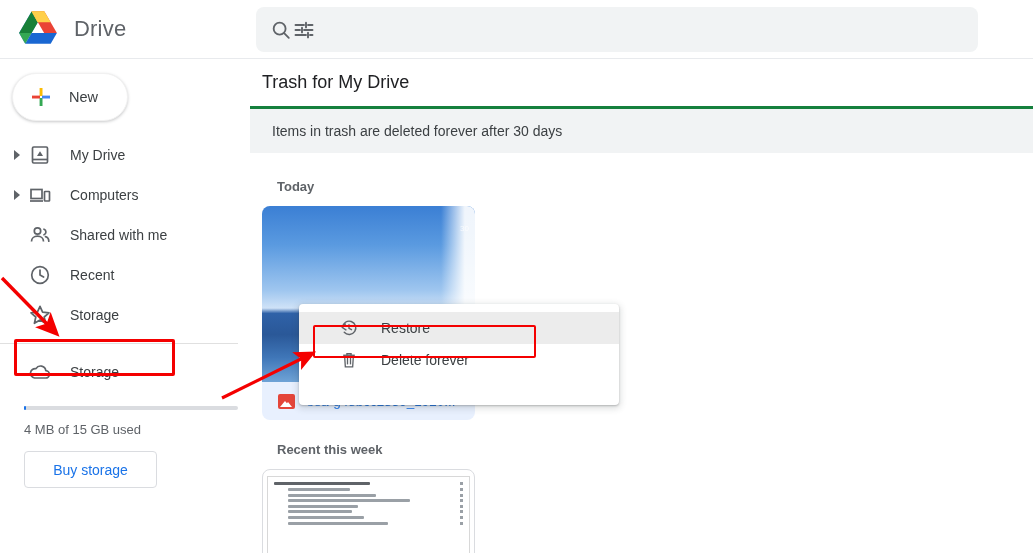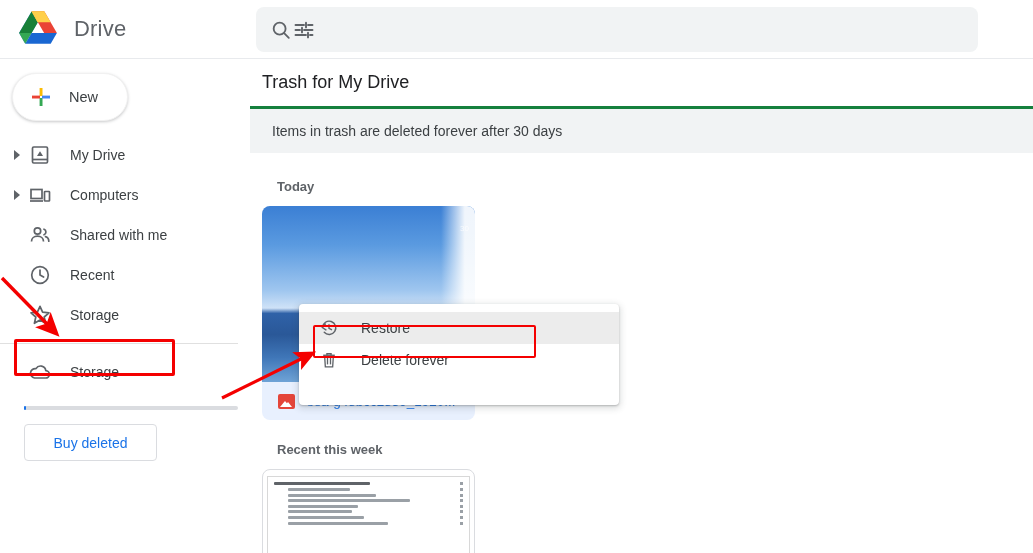--- a/index.html
+++ b/index.html
@@ -189,21 +189,21 @@
   
   .ctx-menu {
     position: absolute; left: 299px; top: 304px;
     width: 320px; height: 101px;
     background: #fff; border-radius: 4px;
     box-shadow: 0 2px 6px 2px rgba(60,64,67,.15), 0 1px 2px rgba(60,64,67,.3);
     padding: 8px 0 0 0; z-index: 40;
   }
   .ctx-item {
     height: 32px; display: flex; align-items: center;
-    padding-left: 20px; gap: 22px; cursor: pointer;
+    padding-left: 40px; gap: 22px; cursor: pointer;
     font-size: 14px; color: #3c4043;
   }
   .ctx-item .cicon { width: 20px; height: 20px; color: #5f6368; flex:0 0 20px; display:flex; align-items:center;}
   .ctx-item.hover { background: #ececec; }
 
   
   .ann { position: absolute; z-index: 60; pointer-events: none; }
   .box-trash {
     left: 14px; top: 339px; width: 161px; height: 37px;
     border: 3px solid #f40000; border-radius: 2px;
@@ -343,21 +343,22 @@
             <path d="M6.5 18h11a3.7 3.7 0 0 0 .3-7.4A5.3 5.3 0 0 0 8 8.6 4.6 4.6 0 0 0 6.5 18z"></path>
           </svg>
         </span>
         <span class="nlabel">Storage</span>
       </div>
     </div>
 
     <div class="storage-bar">
       <div class="fill"></div>
     </div>
-    <div class="buy-btn">Buy deleted</div>
+    <div class="storage-text">4 MB of 15 GB used</div>
+    <div class="buy-btn">Buy storage</div>
   </div>
 
   <div class="main">
     <div class="main-header">
       <span class="main-title">Trash for My Drive</span>
     </div>
 
     <div class="trash-notice">Items in trash are deleted forever after 30 days</div>
 
     <div class="section-label">Today</div>

